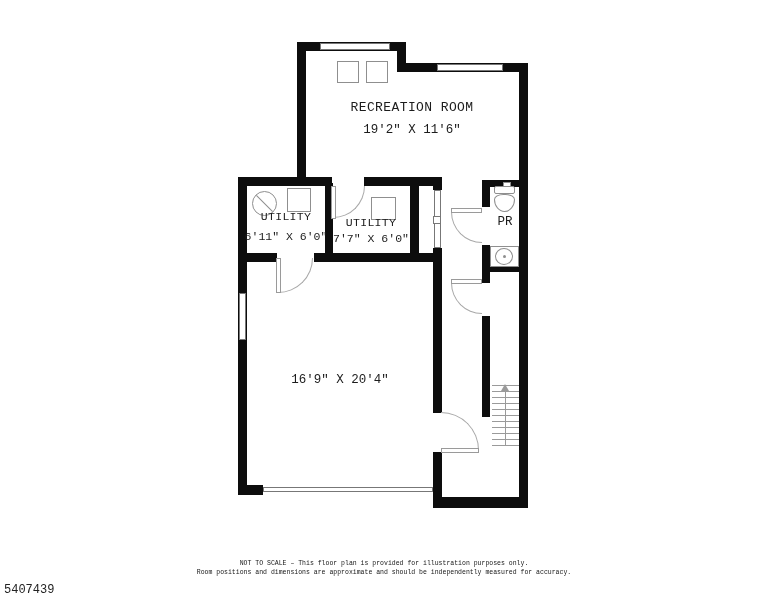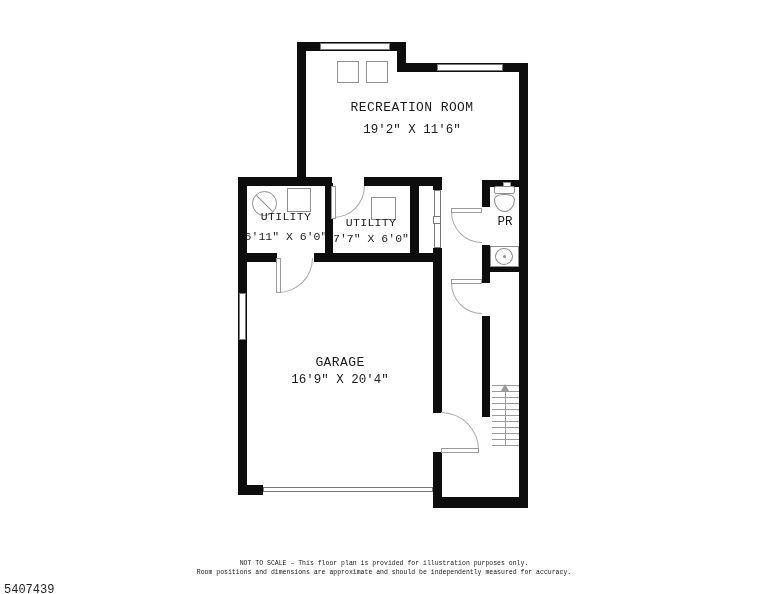--- a/index.html
+++ b/index.html
@@ -93,20 +93,19 @@
   <i class="arrow-line" style="left:505px;top:390px;width:1px;height:55px"></i>
   <i class="arrow-head" style="left:501px;top:384px"></i>
 
   <div class="lbl room-name" style="left:312px;top:100px;width:200px">RECREATION ROOM</div>
   <div class="lbl room-dims" style="left:312px;top:123px;width:200px">19'2" X 11'6"</div>
   <div class="lbl small-name" style="left:246px;top:210px;width:80px">UTILITY</div>
   <div class="lbl small-dims" style="left:236px;top:230px;width:100px">6'11" X 6'0"</div>
   <div class="lbl small-name" style="left:331px;top:216px;width:80px">UTILITY</div>
   <div class="lbl small-dims" style="left:331px;top:232px;width:80px">7'7" X 6'0"</div>
   <div class="lbl" style="left:485px;top:215px;width:40px;font-size:12.5px">PR</div>
-  <div class="lbl room-name" style="left:270px;top:355px;width:140px">GARAGE</div>
   <div class="lbl room-dims" style="left:270px;top:373px;width:140px">16'9" X 20'4"</div>
 
   <div class="listing" style="left:4px;top:567px">5407439</div>
   <div class="footer" style="left:84px;top:560px;width:600px">NOT TO SCALE – This floor plan is provided for illustration purposes only.</div>
   <div class="footer" style="left:84px;top:569px;width:600px">Room positions and dimensions are approximate and should be independently measured for accuracy.</div>
 
 </div>
 
 </body></html>

